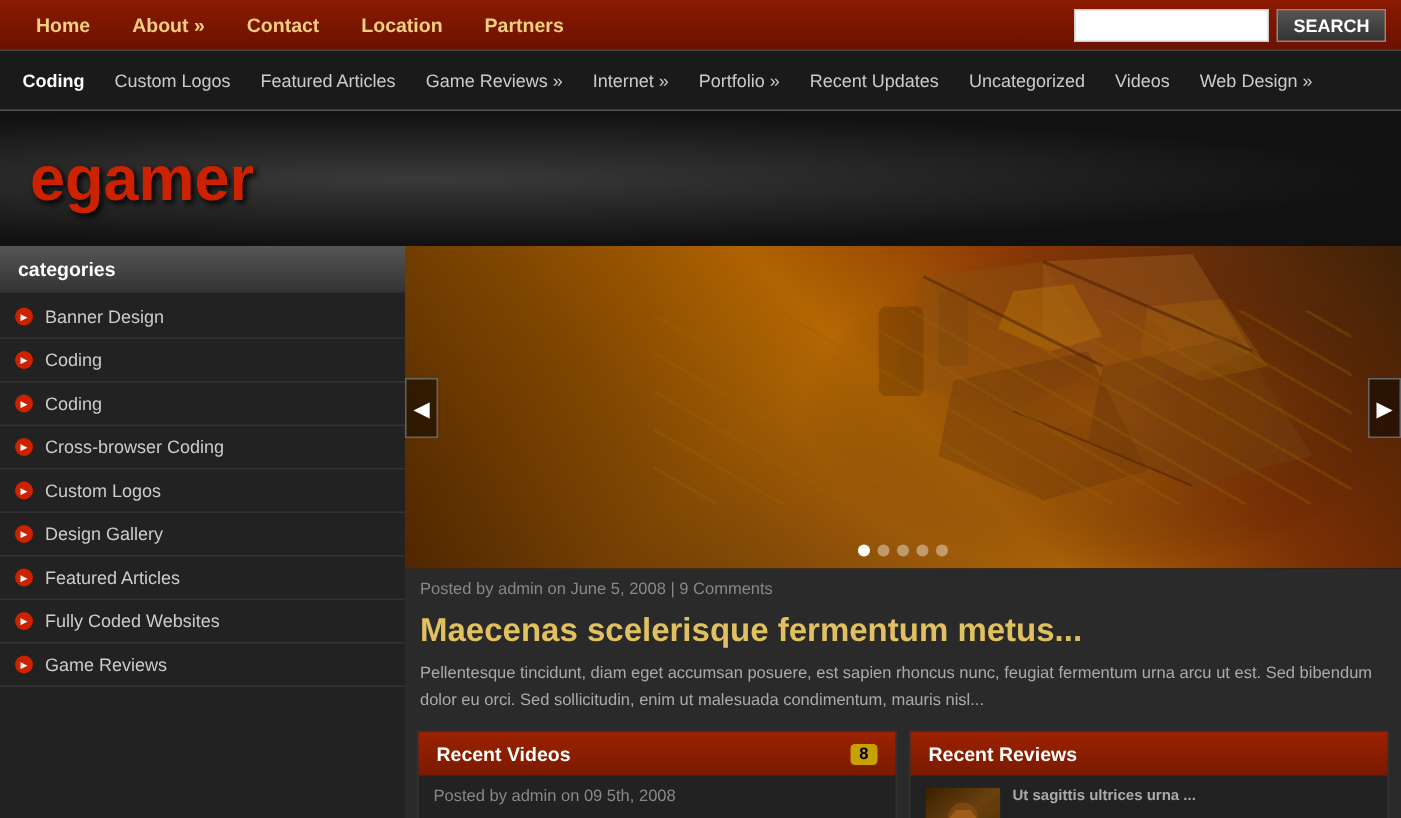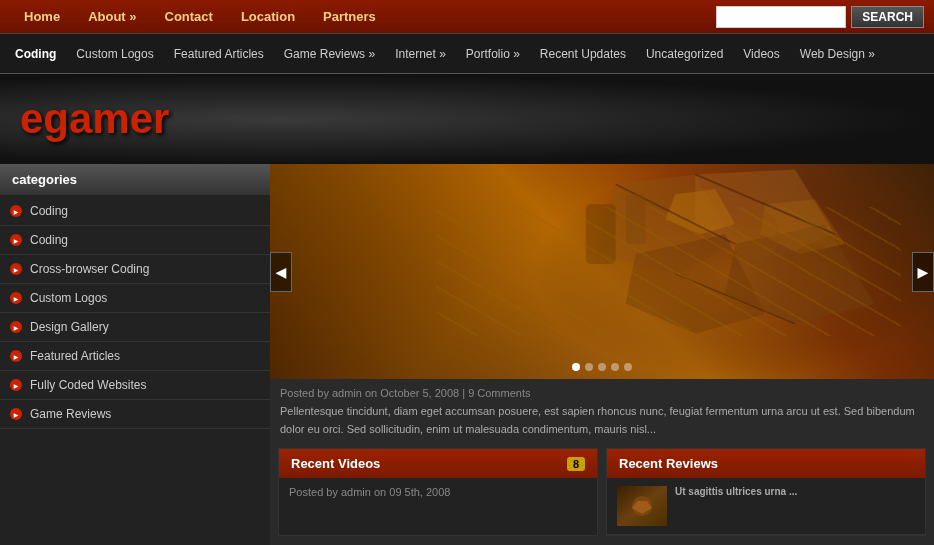--- a/index.html
+++ b/index.html
@@ -336,20 +336,24 @@
   <div class="site-logo">
     <span>e</span><span>gamer</span>
   </div>
 </div>
 
 <div id="main">
 
   <aside id="sidebar">
     <div class="sidebar-categories-header">categories</div>
 
+    <div class="sidebar-item">
+      <span class="bullet"></span>
+      <span>Banner Design</span>
+    </div>
     <div class="sidebar-item">
       <span class="bullet"></span>
       <span>Coding</span>
     </div>
     <div class="sidebar-item">
       <span class="bullet"></span>
       <span>Coding</span>
     </div>
     <div class="sidebar-item">
       <span class="bullet"></span>
@@ -414,21 +418,22 @@
       <div class="slider-dots">
         <div class="slider-dot active"></div>
         <div class="slider-dot"></div>
         <div class="slider-dot"></div>
         <div class="slider-dot"></div>
         <div class="slider-dot"></div>
       </div>
     </div>
 
     <div>
-      <div class="post-meta">Posted by admin on October 5, 2008 | 9 Comments</div>
+      <div class="post-meta">Posted by admin on June 5, 2008 | 9 Comments</div>
+      <div class="post-title">Maecenas scelerisque fermentum metus...</div>
       <div class="post-excerpt">Pellentesque tincidunt, diam eget accumsan posuere, est sapien rhoncus nunc, feugiat fermentum urna arcu ut est. Sed bibendum dolor eu orci. Sed sollicitudin, enim ut malesuada condimentum, mauris nisl...</div>
     </div>
 
     <div class="two-col">
 
       <div class="col-box">
         <div class="col-box-header">
           <span>Recent Videos</span>
           <span class="badge">8</span>
         </div>

